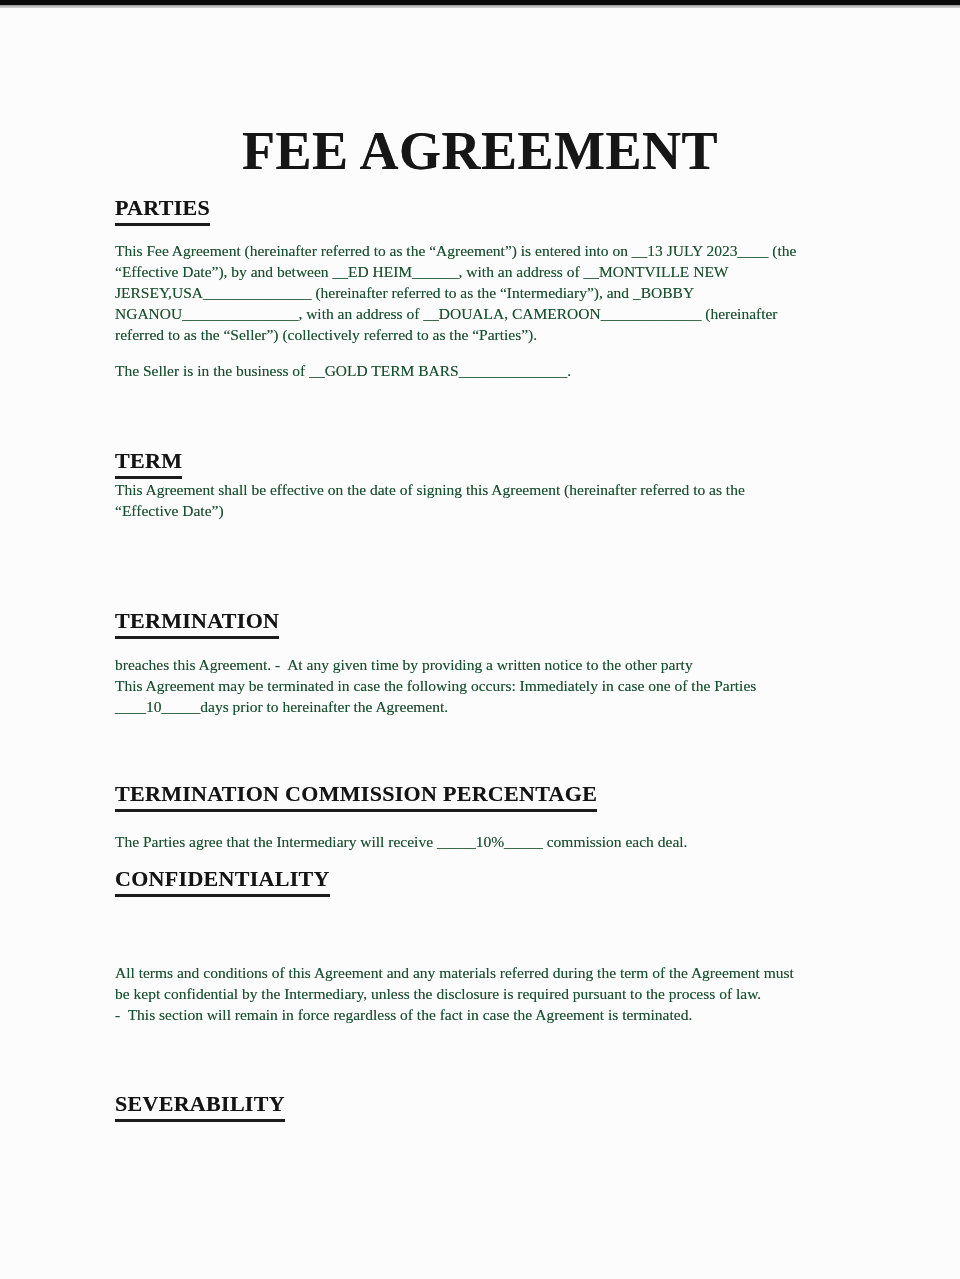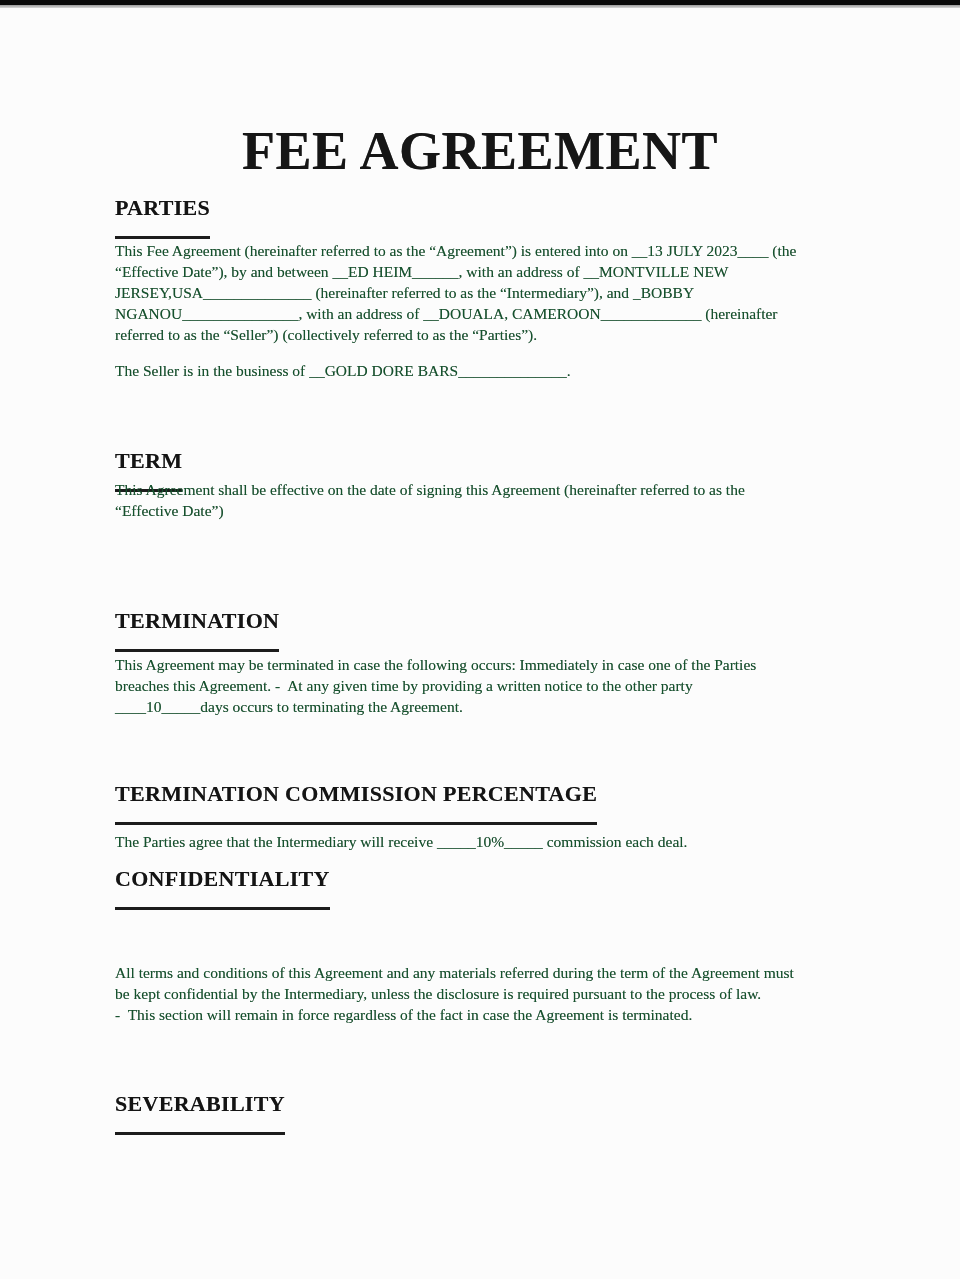--- a/index.html
+++ b/index.html
@@ -51,21 +51,21 @@
     margin: 0;
     font-size: 22px;
     line-height: 1;
     font-weight: bold;
     color: #141414;
     letter-spacing: 0.3px;
     text-shadow: 0 0 0.5px rgba(20,20,20,0.5);
   }
   h2.sec-heading .hu {
     display: inline-block;
-    padding-bottom: 17px;
+    padding-bottom: 4px;
     border-bottom: 3px solid #1c1c1c;
   }
   .para {
     position: absolute;
     left: 115px;
     width: 745px;
     margin: 0;
     font-size: 15.5px;
     line-height: 21px;
     color: #14532d;
@@ -103,38 +103,38 @@
     <span class="hu">PARTIES</span>
   </h2>
   <p class="para" id="p-parties-1">
     <span class="line">This Fee Agreement (hereinafter referred to as the “Agreement”) is entered into on __13 JULY 2023____ (the</span>
     <span class="line">“Effective Date”), by and between __ED HEIM______, with an address of __MONTVILLE NEW</span>
     <span class="line">JERSEY,USA______________ (hereinafter referred to as the “Intermediary”), and _BOBBY</span>
     <span class="line">NGANOU_______________, with an address of __DOUALA, CAMEROON_____________ (hereinafter</span>
     <span class="line">referred to as the “Seller”) (collectively referred to as the “Parties”).</span>
   </p>
   <p class="para" id="p-parties-2">
-    <span class="line">The Seller is in the business of __GOLD DORE BARS______________.</span>
+    <span class="line">The Seller is in the business of __GOLD TERM BARS______________.</span>
   </p>
 
   <h2 class="sec-heading" id="h-term">
     <span class="hu">TERM</span>
   </h2>
   <p class="para" id="p-term-1">
     <span class="line">This Agreement shall be effective on the date of signing this Agreement (hereinafter referred to as the</span>
     <span class="line">“Effective Date”)</span>
   </p>
 
   <h2 class="sec-heading" id="h-termination">
     <span class="hu">TERMINATION</span>
   </h2>
   <p class="para" id="p-termination-1">
+    <span class="line">breaches this Agreement. -  At any given time by providing a written notice to the other party</span>
     <span class="line">This Agreement may be terminated in case the following occurs: Immediately in case one of the Parties</span>
-    <span class="line">breaches this Agreement. -  At any given time by providing a written notice to the other party</span>
-    <span class="line">____10_____days occurs to terminating the Agreement.</span>
+    <span class="line">____10_____days prior to hereinafter the Agreement.</span>
   </p>
 
   <h2 class="sec-heading" id="h-commission">
     <span class="hu">TERMINATION COMMISSION PERCENTAGE</span>
   </h2>
   <p class="para" id="p-commission-1">
     <span class="line">The Parties agree that the Intermediary will receive _____10%_____ commission each deal.</span>
   </p>
 
   <h2 class="sec-heading" id="h-conf">

